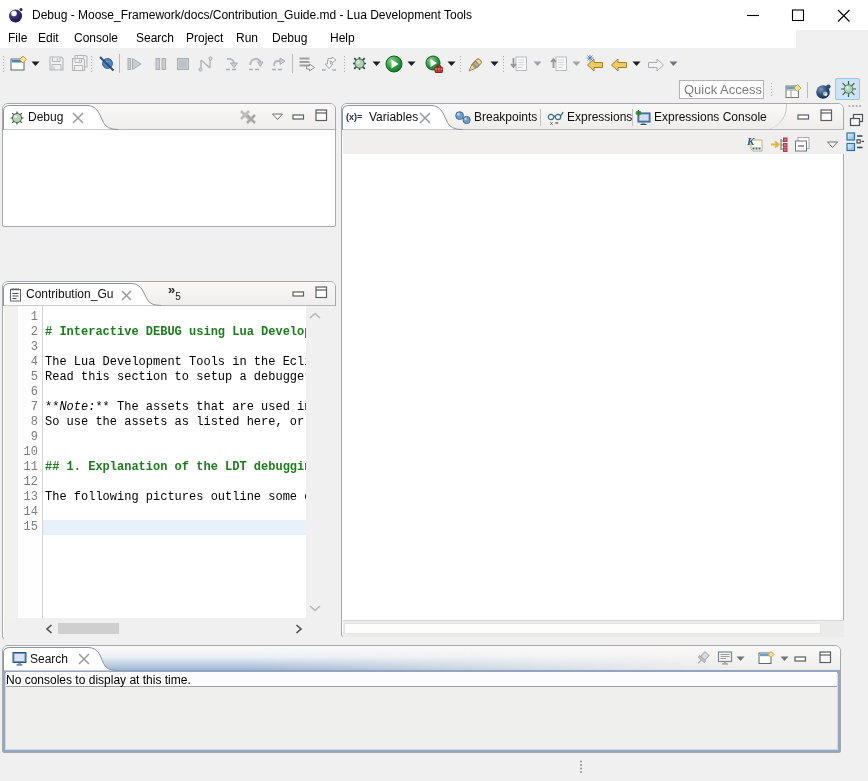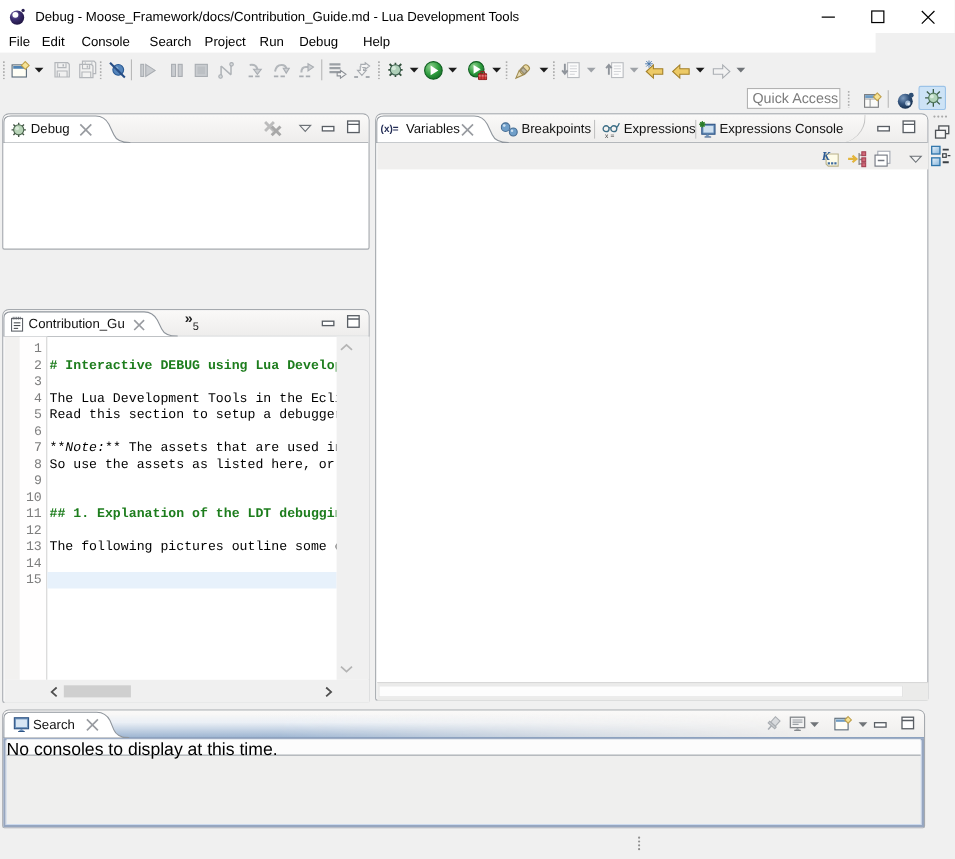--- a/index.html
+++ b/index.html
@@ -514,21 +514,21 @@
         <rect x="1" y="3" width="10.5" height="4" fill="#fff" stroke="#595e64" stroke-width="1.2"></rect>
       </svg>
  <svg class="abs" style="left:816px;top:5px" width="13" height="13" viewBox="0 0 13 13">
         <rect x="1" y="1" width="10.5" height="10.5" fill="#fff" stroke="#595e64" stroke-width="1.2"></rect>
         <path d="M1 4 H11.5" stroke="#595e64" stroke-width="1.2"></path>
       </svg>
  </div>
 
  <div class="abs" style="left:0;top:25px;width:837px;height:81px;border:2px solid #96a6c0;box-shadow:inset 0 0 0 1px #cbd9ed;background:#efefee"></div>
  <div class="abs" style="left:3px;top:26px;width:831px;height:15px;background:#fcfcfc;border-bottom:1px solid #9aa0a6"></div>
- <div class="abs" style="left:3px;top:27px;font-size:16px;color:#000">No consoles to display at this time.</div>
+ <div class="abs" style="left:3px;top:27px;font-size:12px;color:#000">No consoles to display at this time.</div>
 </div>
 
 <svg class="abs" style="left:578px;top:760px" width="6" height="14" viewBox="0 0 6 14">
     <g fill="#8f8f8f">
       <circle cx="3" cy="1.5" r="1"></circle>
       <circle cx="3" cy="5" r="1"></circle>
       <circle cx="3" cy="8.5" r="1"></circle>
       <circle cx="3" cy="12" r="1"></circle>
     </g>
   </svg>

